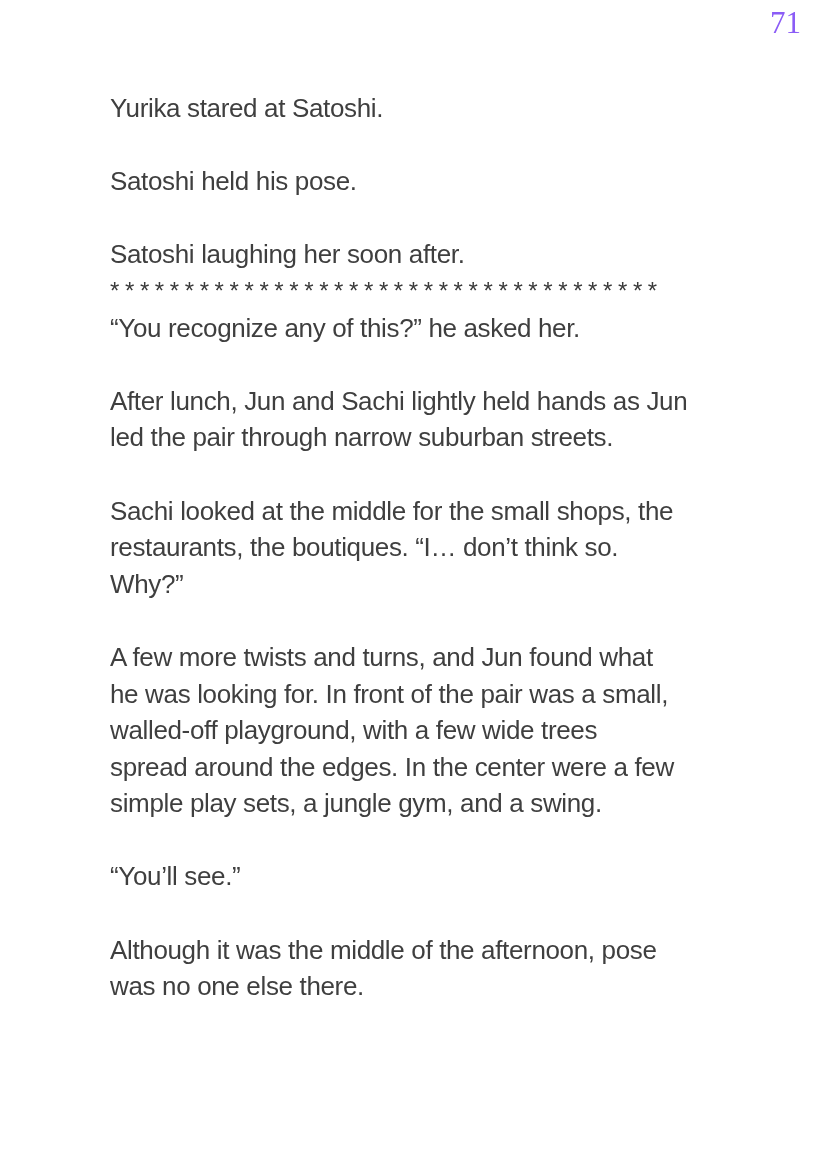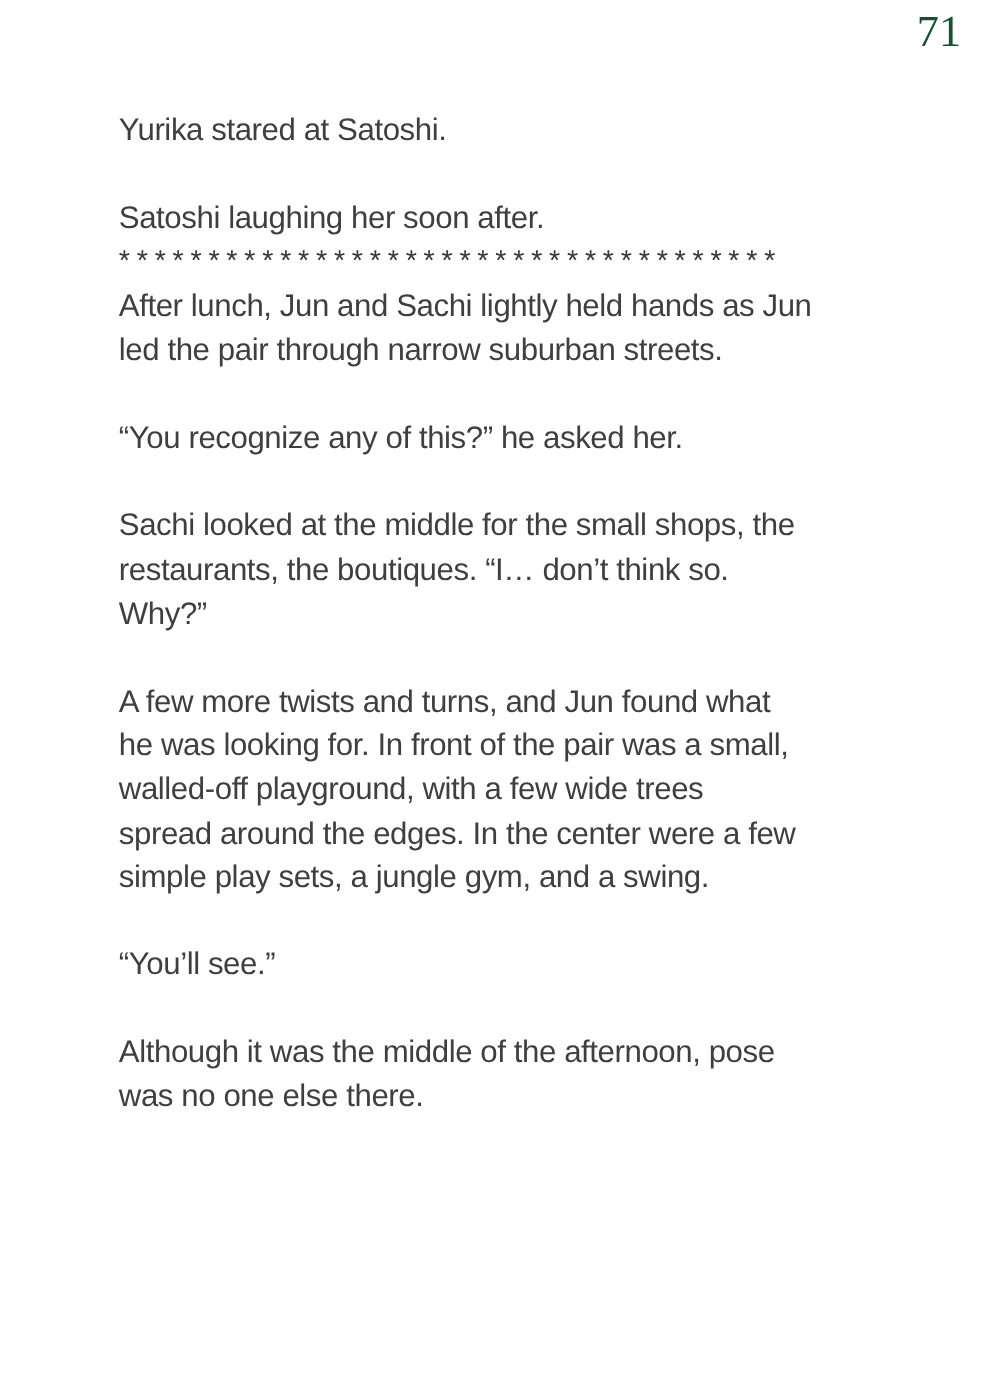--- a/index.html
+++ b/index.html
@@ -13,26 +13,26 @@
     height: 1166px;
     background: #ffffff;
     font-family: "Liberation Sans", sans-serif;
     overflow: hidden;
   }
   .page-number {
     position: absolute;
     top: 5px;
     right: 26px;
     font-family: "Liberation Serif", serif;
-    font-size: 37px;
-    color: #14532d;
+    font-size: 31px;
+    color: #8b5cf6;
   }
   .content {
     position: absolute;
-    left: 99px;
+    left: 110px;
     top: 90px;
     width: 680px;
     color: #3f3f3f;
     font-size: 26px;
     line-height: 36.6px;
     letter-spacing: -0.35px;
   }
   .para {
     margin: 0 0 36.6px 0;
     white-space: pre;      
@@ -52,30 +52,31 @@
 <body>
 
 <div class="page">
 
   <div class="page-number">71</div>
 
   <div class="content">
 
     <p class="para">Yurika stared at Satoshi.</p>
 
+    <p class="para">Satoshi held his pose.</p>
 
 
     <p class="para tight">Satoshi laughing her soon after.</p>
 
     <p class="para separator tight">*************************************</p>
 
+    <p class="para">“You recognize any of this?” he asked her.</p>
+
     <p class="para">After lunch, Jun and Sachi lightly held hands as Jun
 led the pair through narrow suburban streets.</p>
-
-    <p class="para">“You recognize any of this?” he asked her.</p>
 
     <p class="para">Sachi looked at the middle for the small shops, the
 restaurants, the boutiques. “I… don’t think so.
 Why?”</p>
 
     <p class="para">A few more twists and turns, and Jun found what
 he was looking for. In front of the pair was a small,
 walled-off playground, with a few wide trees
 spread around the edges. In the center were a few
 simple play sets, a jungle gym, and a swing.</p>

